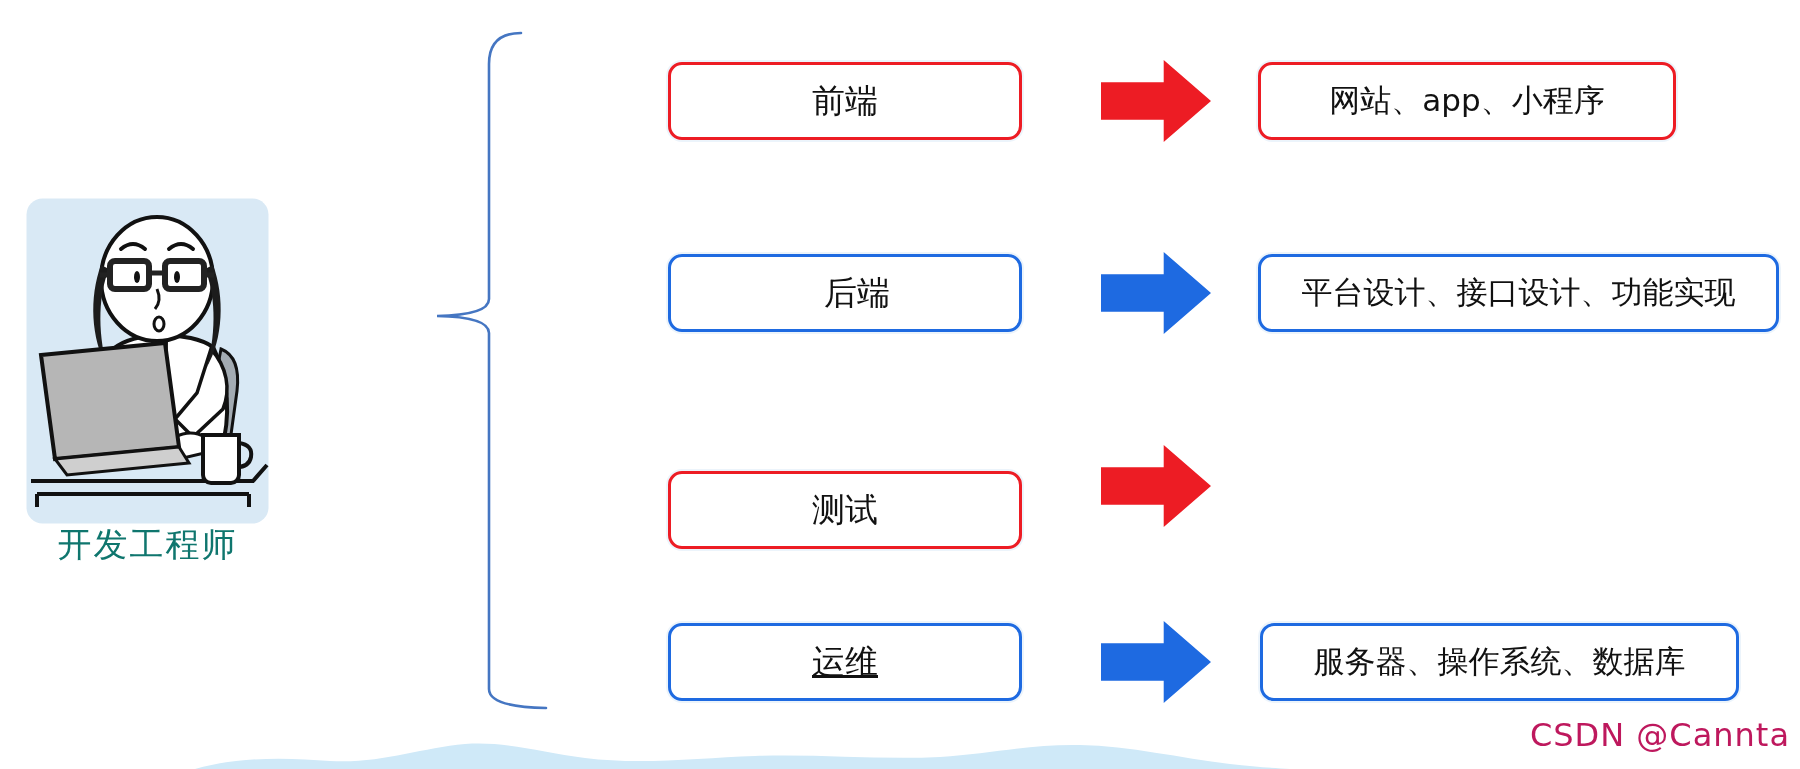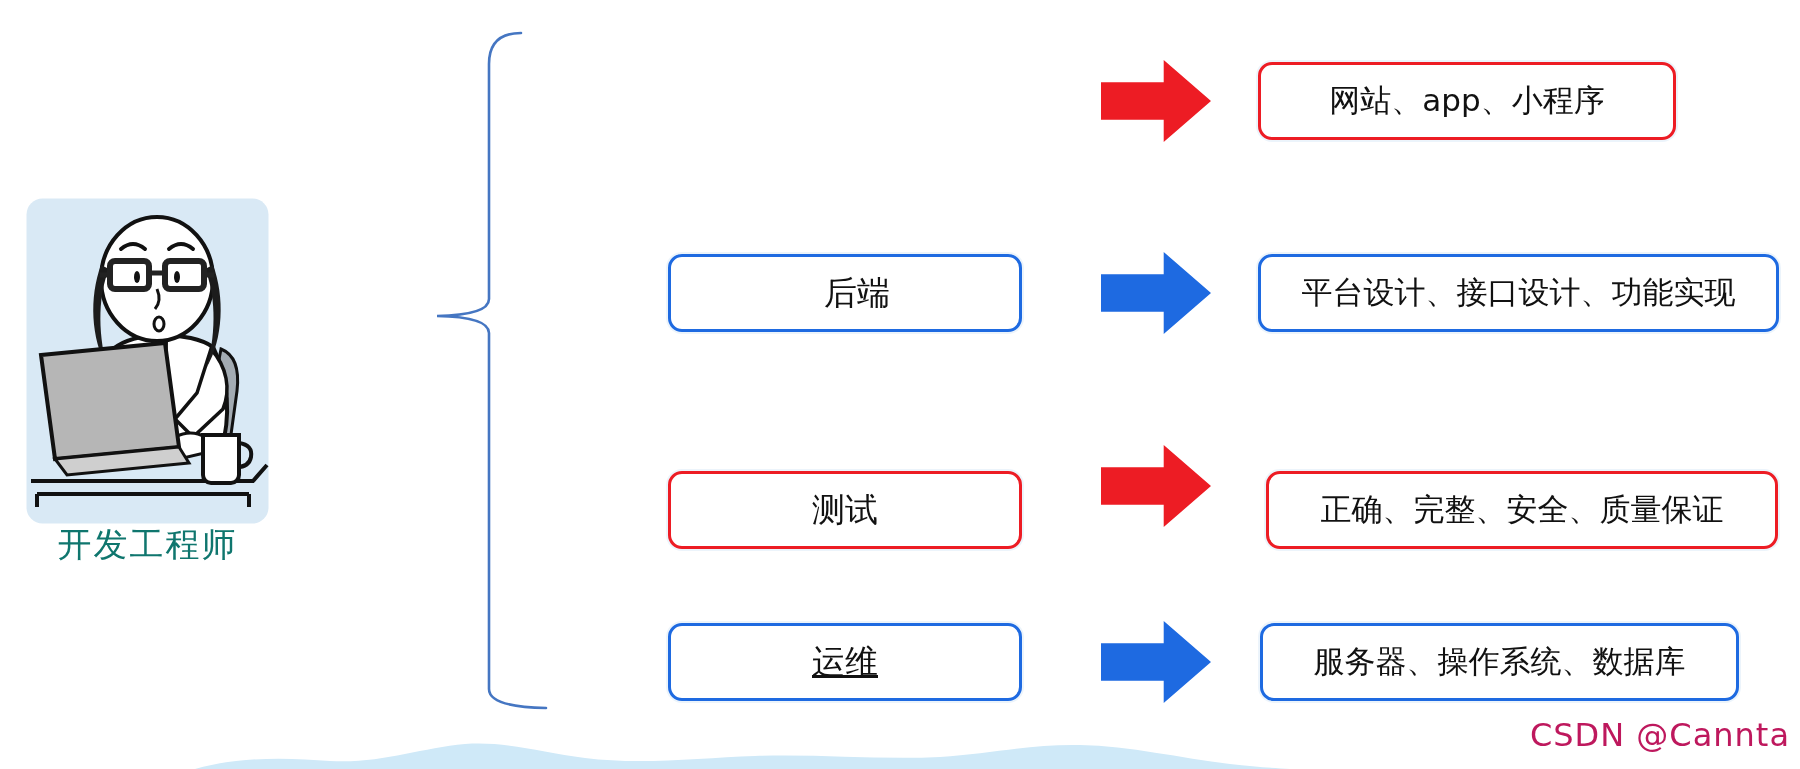--- a/index.html
+++ b/index.html
@@ -84,40 +84,40 @@
       <path d="M 12 297 L 224 297" fill="none" stroke="#111" stroke-width="4"></path>
       <line x1="12" y1="297" x2="12" y2="310" stroke="#111" stroke-width="4"></line>
       <line x1="224" y1="297" x2="224" y2="310" stroke="#111" stroke-width="4"></line>
 
       <path d="M 178 238 h 36 v 40 a 8 8 0 0 1 -8 8 h -20 a 8 8 0 0 1 -8 -8 z" fill="#fff" stroke="#111" stroke-width="4"></path>
       <path d="M 214 246 q 14 2 12 14 q -2 10 -14 10" fill="none" stroke="#111" stroke-width="4"></path>
     </svg>
   </div>
   <div class="figure-label">开发工程师</div>
 
+  <div class="box role-box r0" style="border-color: rgb(237, 28, 36);">
+    <span>前端</span>
+  </div>
   <div class="arrow a0" style="background: rgb(237, 28, 36);"></div>
   <div class="box outcome-box ob0 r0" style="border-color: rgb(237, 28, 36);">
     <span>网站、app、小程序</span>
   </div>
 
   <div class="box role-box r1" style="border-color: rgb(30, 106, 225); padding-left: 24px;">
     <span>后端</span>
   </div>
   <div class="arrow a1" style="background: rgb(30, 106, 225);"></div>
   <div class="box outcome-box ob1 r1" style="border-color: rgb(30, 106, 225);">
     <span>平台设计、接口设计、功能实现</span>
   </div>
 
   <div class="box role-box r2" style="border-color: rgb(237, 28, 36);">
     <span>测试</span>
   </div>
   <div class="arrow a2" style="background: rgb(237, 28, 36);"></div>
-  <div class="box outcome-box ob2 r2" style="border-color: rgb(237, 28, 36);">
-    <span>正确、完整、安全、质量保证</span>
-  </div>
 
   <div class="box role-box r3" style="border-color: rgb(30, 106, 225); text-decoration: underline;">
     <span>运维</span>
   </div>
   <div class="arrow a3" style="background: rgb(30, 106, 225);"></div>
   <div class="box outcome-box ob3 r3" style="border-color: rgb(30, 106, 225);">
     <span>服务器、操作系统、数据库</span>
   </div>
 
   <div class="watermark">CSDN @Cannta</div>

